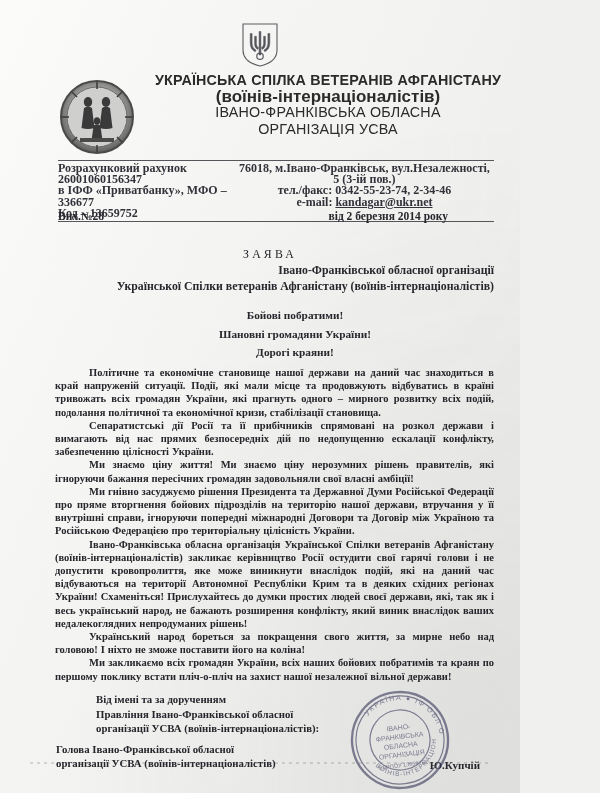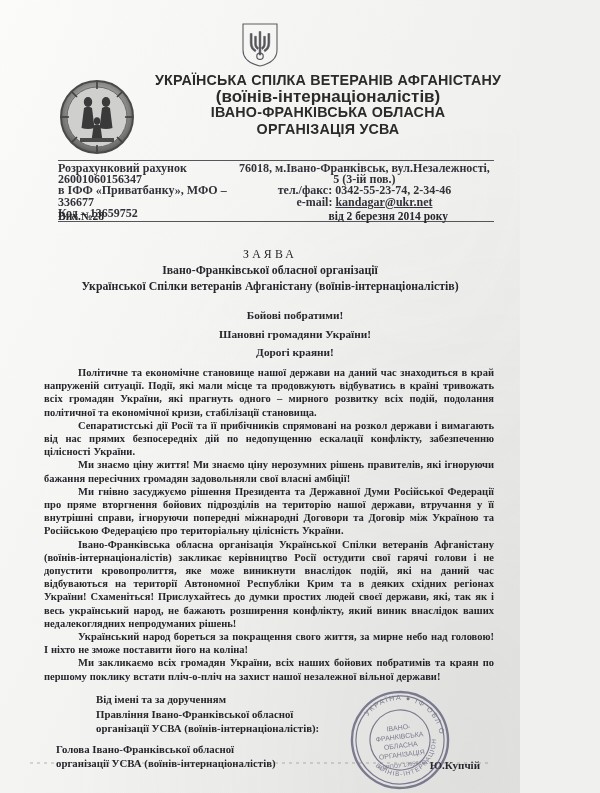--- a/index.html
+++ b/index.html
@@ -80,21 +80,21 @@
     line-height: 17px;
     white-space: nowrap;
   }
   .org-l2 {
     font-size: 17px;
     font-weight: bold;
     line-height: 15px;
   }
   .org-l3, .org-l4 {
     font-size: 14.3px;
-    font-weight: bold;
+    font-weight: normal;
     letter-spacing: .2px;
     line-height: 17px;
   }
 
   
   #contact-band {
     position: absolute;
     left: 58px;
     right: 26px;
     top: 160px;
@@ -142,20 +142,21 @@
   .doc-kind {
     font-size: 11.8px;
     font-weight: normal;
     letter-spacing: 3.2px;
     line-height: 16px;
   }
   .doc-sub {
     font-size: 11.8px;
     font-weight: bold;
     line-height: 16px;
+    text-align: right;
   }
 
   
   #salutations {
     position: absolute;
     left: 96px;
     right: 26px;
     top: 306px;
     z-index: 3;
     color: #26262c;
@@ -163,21 +164,21 @@
   }
   .salute {
     font-size: 11.3px;
     font-weight: bold;
     line-height: 18.5px;
   }
 
   
   #body {
     position: absolute;
-    left: 44px;
+    left: 55px;
     right: 26px;
     top: 366px;
     z-index: 3;
     color: #25252b;
   }
   .para {
     font-size: 10.5px;
     font-weight: bold;
     line-height: 13.2px;
     text-align: justify;

